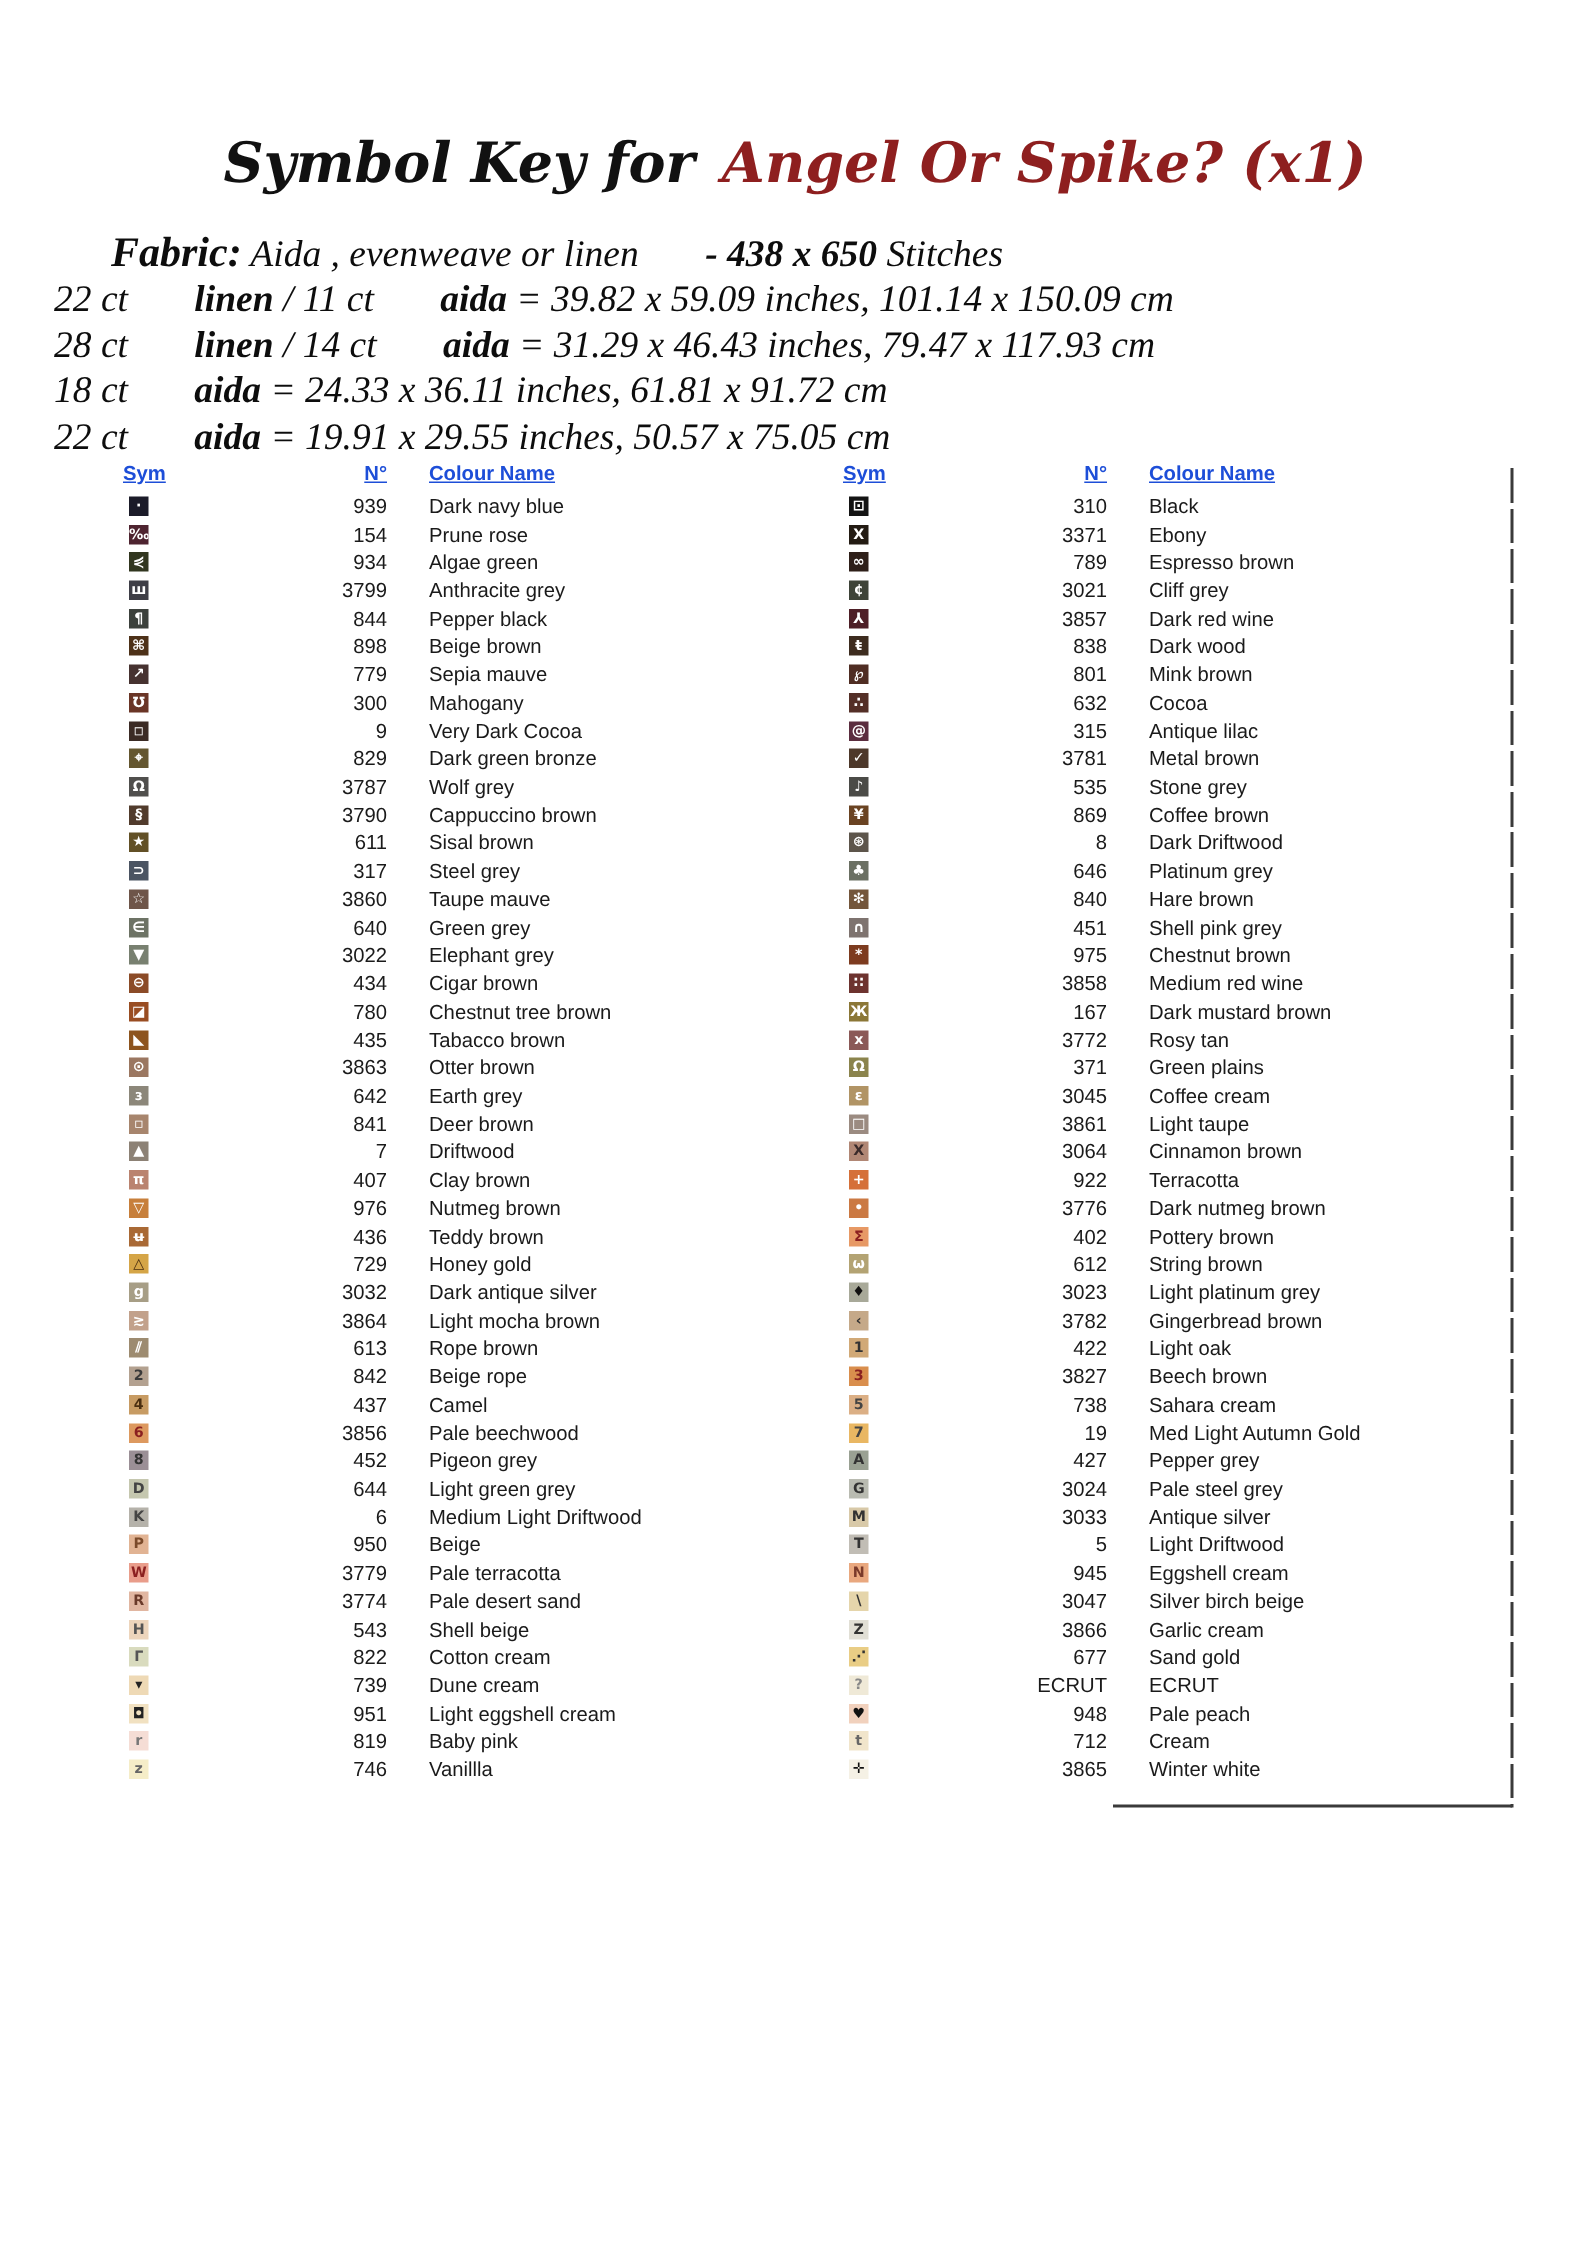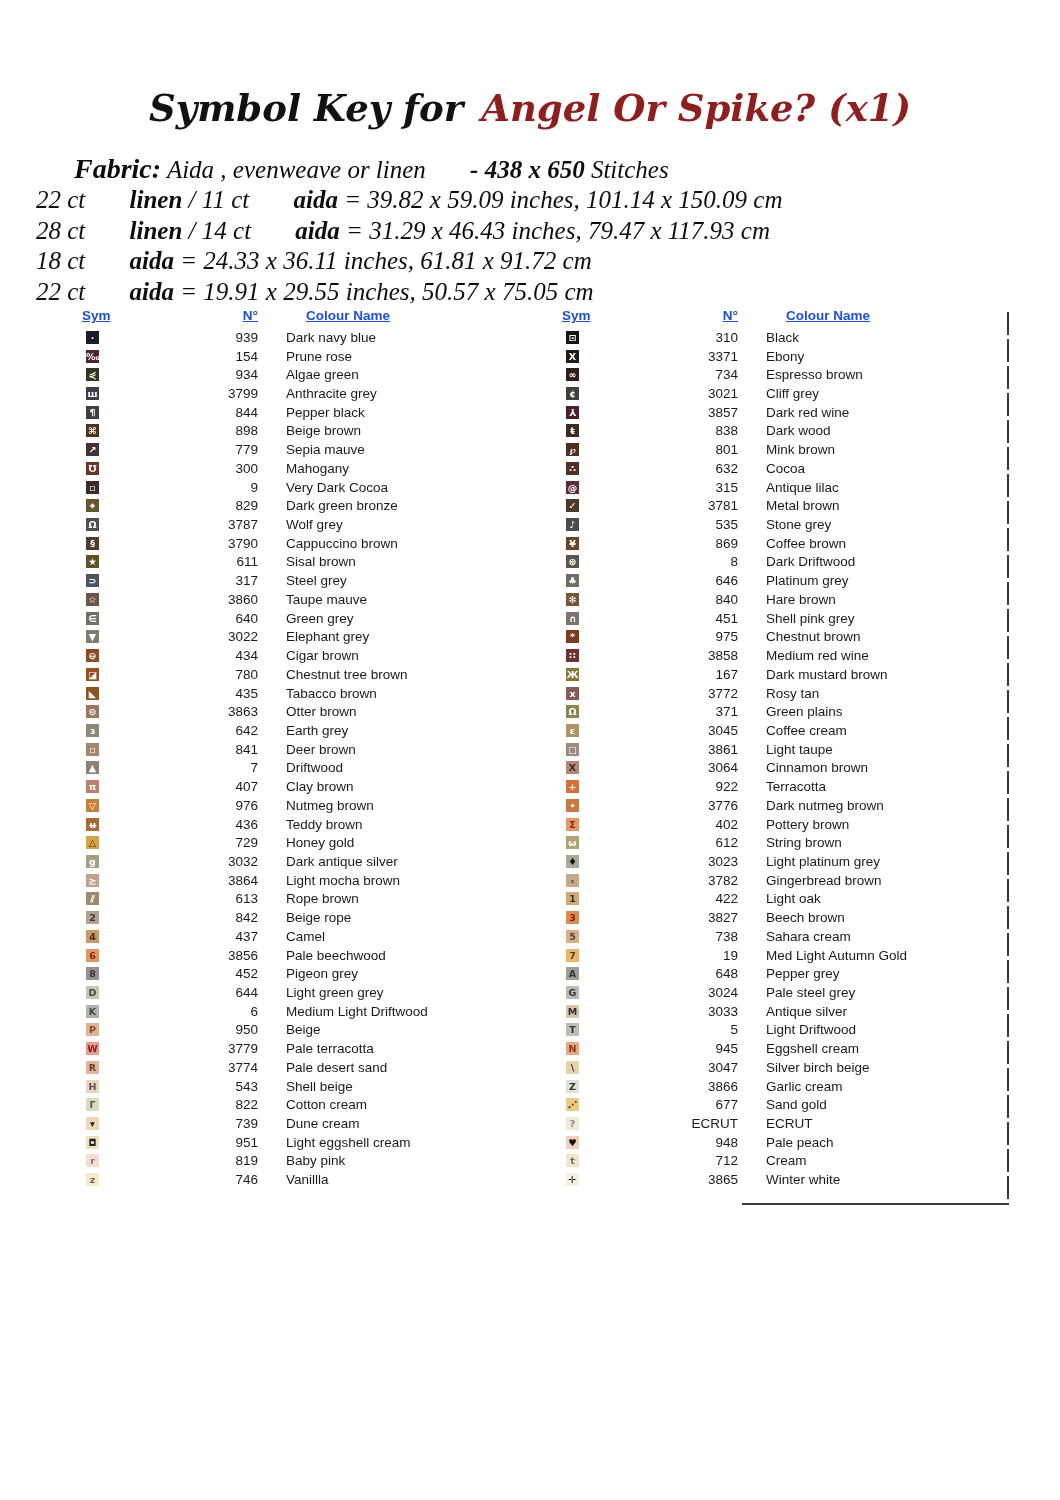--- a/index.html
+++ b/index.html
@@ -18,21 +18,21 @@
   .fabric .big{font-size:28px;}
 
   .tcol{position:absolute;top:308px;}
   #col-left{left:82px;width:440px;}
   #col-right{left:562px;width:446px;}
 
   .thead{position:relative;height:20px;font-weight:bold;font-size:13.5px;color:#1d4ed8;}
   .thead span{text-decoration:underline;}
   .h-sym{position:absolute;left:0;top:0;}
   .h-num{position:absolute;left:20px;top:0;width:156px;text-align:right;}
-  .h-name{position:absolute;left:204px;top:0;margin-left:20px;}
+  .h-name{position:absolute;left:204px;top:0;}
 
   .trow{display:flex;height:18.72px;align-items:center;font-size:13.5px;color:#1a1a1a;}
   .sym{flex:0 0 13px;width:13px;height:13px;margin-left:4px;font-size:9.5px;line-height:13px;
        text-align:center;font-weight:bold;font-family:"DejaVu Sans",sans-serif;overflow:hidden;}
   .num{flex:0 0 159px;text-align:right;}
   .cname{margin-left:28px;white-space:nowrap;}
 
   .v-line{position:absolute;left:1007px;top:312px;width:2px;height:893px;
           background:repeating-linear-gradient(to bottom,#3a3a3a 0 23px,transparent 23px 27px);}
   .h-line{position:absolute;left:742px;top:1203px;width:266px;height:2px;background:#3a3a3a;}
@@ -306,21 +306,21 @@
           <span class="num">310</span>
           <span class="cname">Black</span>
         </div>
         <div class="trow">
           <span class="sym" style="background: rgb(35, 27, 19); color: rgb(255, 255, 255);">X</span>
           <span class="num">3371</span>
           <span class="cname">Ebony</span>
         </div>
         <div class="trow">
           <span class="sym" style="background: rgb(46, 31, 25); color: rgb(255, 255, 255);">∞</span>
-          <span class="num">734</span>
+          <span class="num">789</span>
           <span class="cname">Espresso brown</span>
         </div>
         <div class="trow">
           <span class="sym" style="background: rgb(62, 67, 56); color: rgb(255, 255, 255);">¢</span>
           <span class="num">3021</span>
           <span class="cname">Cliff grey</span>
         </div>
         <div class="trow">
           <span class="sym" style="background: rgb(78, 31, 39); color: rgb(255, 255, 255);">⅄</span>
           <span class="num">3857</span>
@@ -466,21 +466,21 @@
           <span class="num">738</span>
           <span class="cname">Sahara cream</span>
         </div>
         <div class="trow">
           <span class="sym" style="background: rgb(233, 183, 99); color: rgb(68, 68, 68);">7</span>
           <span class="num">19</span>
           <span class="cname">Med Light Autumn Gold</span>
         </div>
         <div class="trow">
           <span class="sym" style="background: rgb(154, 161, 147); color: rgb(51, 51, 51);">A</span>
-          <span class="num">648</span>
+          <span class="num">427</span>
           <span class="cname">Pepper grey</span>
         </div>
         <div class="trow">
           <span class="sym" style="background: rgb(185, 187, 177); color: rgb(51, 51, 51);">G</span>
           <span class="num">3024</span>
           <span class="cname">Pale steel grey</span>
         </div>
         <div class="trow">
           <span class="sym" style="background: rgb(216, 201, 168); color: rgb(51, 51, 51);">M</span>
           <span class="num">3033</span>

